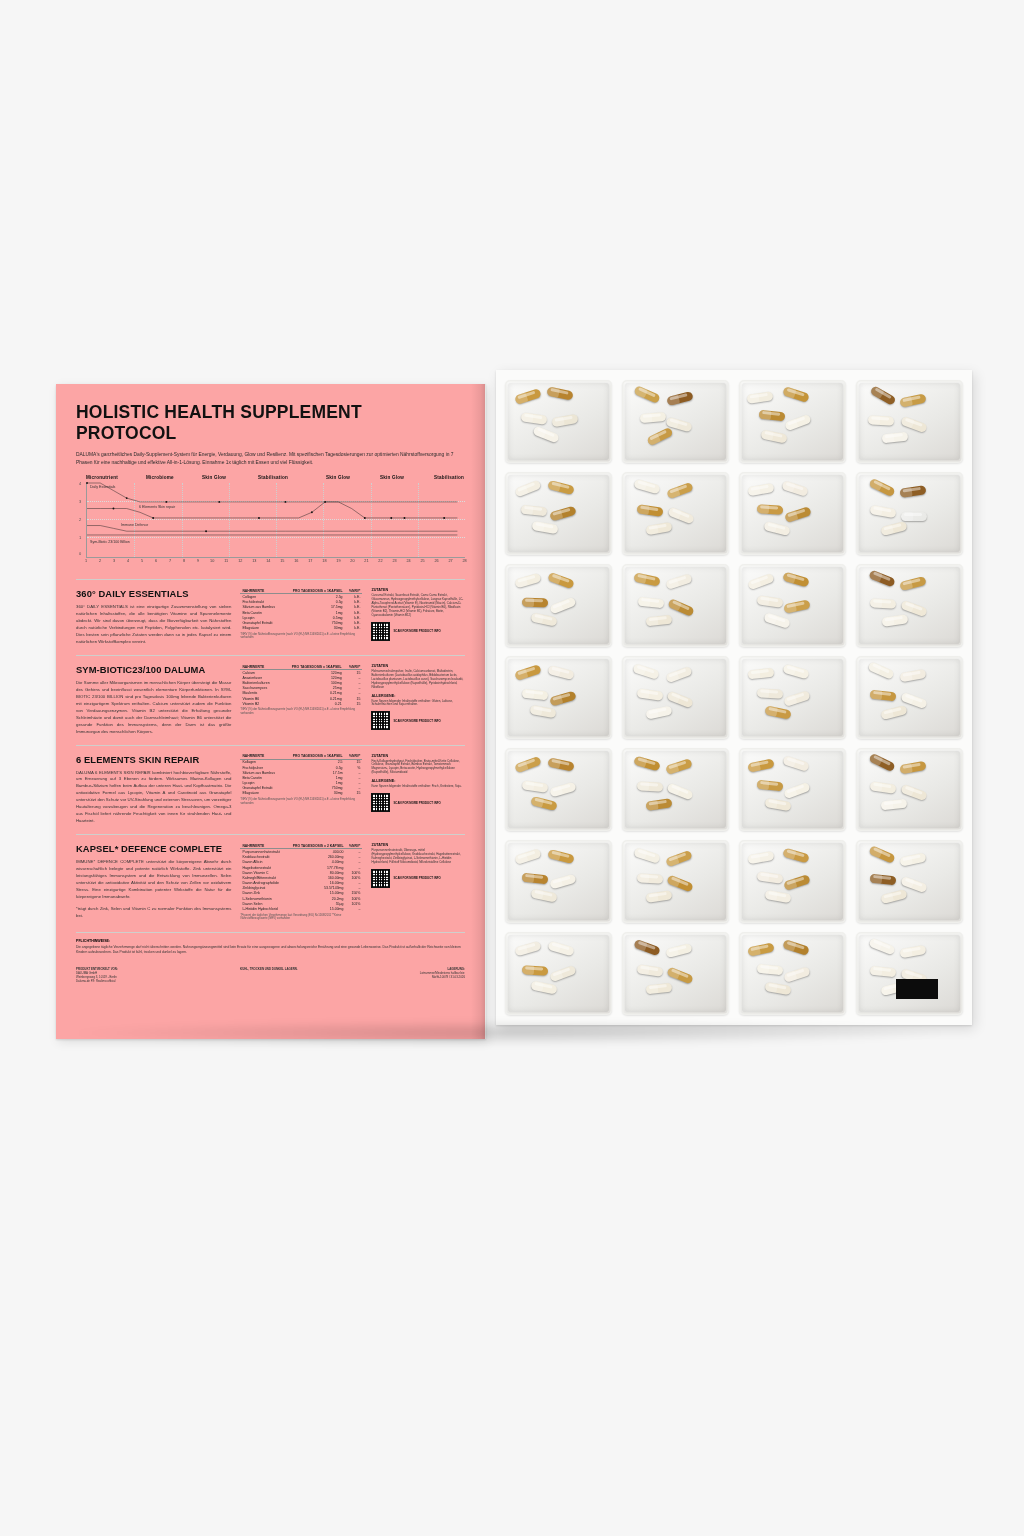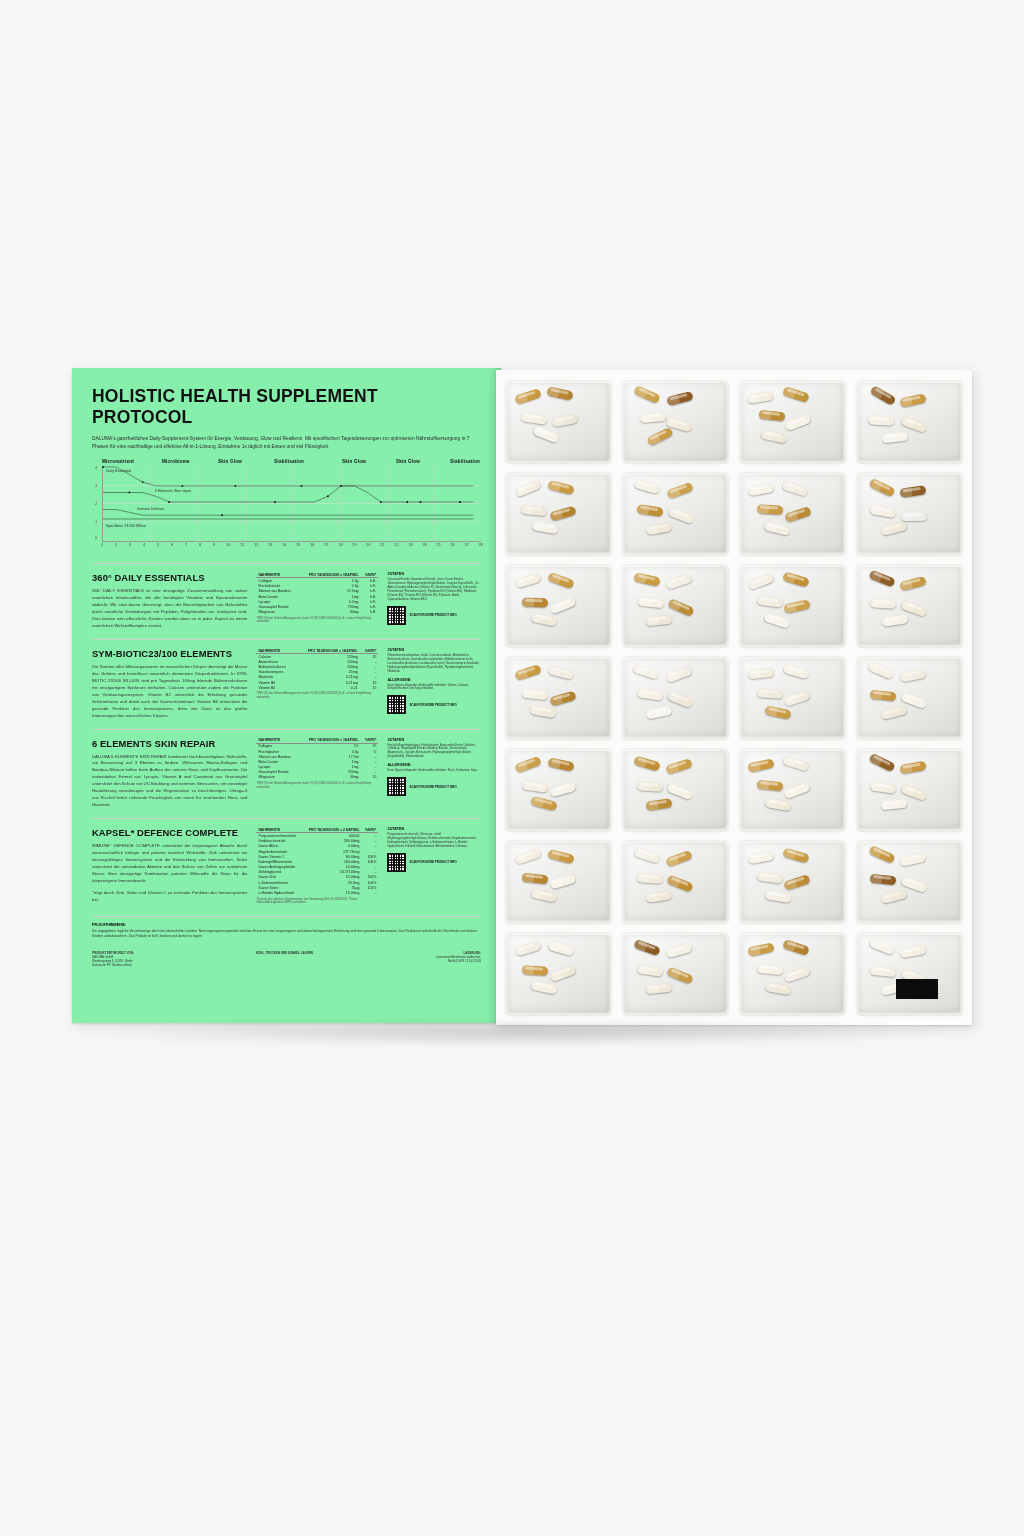--- a/index.html
+++ b/index.html
@@ -7,26 +7,25 @@
 
   #stage{position:absolute;inset:0;background:#f6f6f6;}
 
   
   #product{
     position:absolute;left:56px;top:368px;width:916px;height:660px;
   }
 
   
   .panel{
-    position:absolute;left:0;top:0;width:430px;height:655px;
-    background:#86efac;
+    position:absolute;left:0;top:16px;width:430px;height:655px;
+    background:#fca5a5;
     box-shadow:0 1px 2px rgba(0,0,0,.12), 2px 3px 10px rgba(0,0,0,.10);
     padding:18px 20px 8px 20px;box-sizing:border-box;
     border-right:1px solid #e6e6e4;
-    margin-left:16px;
   }
   .panel:after{ 
     content:"";position:absolute;right:0;top:0;width:14px;height:100%;
     background:linear-gradient(to right,rgba(0,0,0,0) 0%,rgba(0,0,0,.07) 70%,rgba(0,0,0,.14) 100%);
   }
 
   h1.title{font-size:17.5px;letter-spacing:.2px;margin:0 0 7px 0;font-weight:700;color:#111;}
   .intro{font-size:4.9px;line-height:1.55;color:#2b2b2b;margin:0 0 9px 0;max-width:392px;}
 
   
@@ -276,21 +275,21 @@
           <p>Curcumal Extrakt, Sauerkraut Extrakt, Camu Camu Extrakt, Glucomannan, Hydroxypropylmethylcellulose, Lasgrae Kapselhülle, LC-Alpha-Tocopherol Acetat (Vitamin E), Nicotinamid (Niacin), Calcium-D-Pantothenat (Pantothensäure), Pyridoxin-HCl (Vitamin B6), Riboflavin (Vitamin B2), Thiamin-HCl (Vitamin B1), Folsäure, Biotin, Cyanocobalamin (Vitamin B12)</p>
           <div class="qrrow">
             <span class="qr"></span>
             <span>SCAN FOR MORE PRODUCT INFO</span>
           </div>
         </div>
       </div>
 
       <div class="block">
         <div class="bcopy">
-          <h2>SYM-BIOTIC23/100 ELEMENTS</h2>
+          <h2>SYM-BIOTIC23/100 DALUMA</h2>
           <p>Die Summe aller Mikroorganismen im menschlichen Körper übersteigt die Masse des Gehirns und beeinflusst wesentlich elementare Körperfunktionen. In SYM-BIOTIC 23/100 BILLION sind pro Tagesdosis 100mg lebende Bakterienkulturen mit einzigartigem Spektrum enthalten. Calcium unterstützt zudem die Funktion von Verdauungsenzymen. Vitamin B2 unterstützt die Erhaltung gesunder Schleimhäute und damit auch der Darmschleimhaut; Vitamin B6 unterstützt die gesunde Funktion des Immunsystems, denn der Darm ist das größte Immunorgan des menschlichen Körpers.</p>
         </div>
         <div>
           <table class="nutri">
             <thead>
                 <tr>
               <th>NÄHRWERTE</th>
               <th class="num">PRO TAGESDOSIS = 1KAPSEL</th>
               <th class="num">%NRV*</th>
             </tr>

